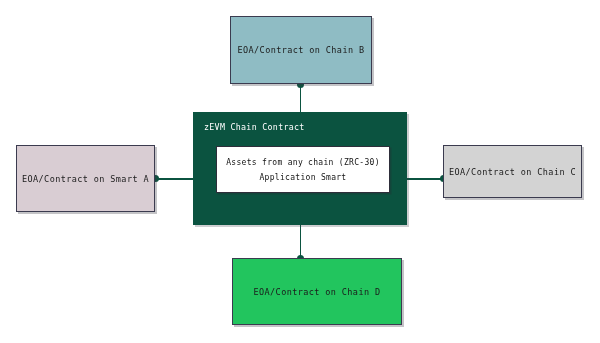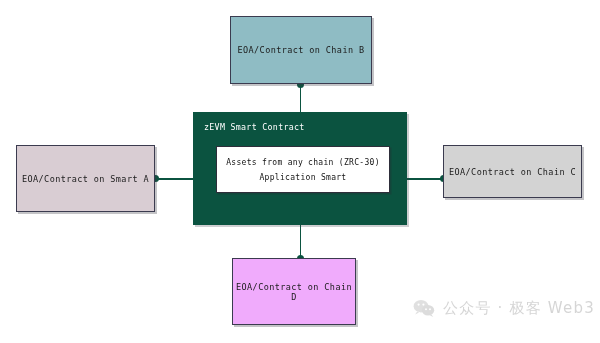--- a/index.html
+++ b/index.html
@@ -41,22 +41,22 @@
   }
   #node-chain-a {
     left: 16px; top: 145px; width: 139px; height: 67px;
     background: #d9cdd3;
   }
   #node-chain-c {
     left: 443px; top: 145px; width: 139px; height: 53px;
     background: #d3d3d3;
   }
   #node-chain-d {
-    left: 232px; top: 258px; width: 124px; height: 67px;
-    background: #f0abfc;
+    left: 232px; top: 258px; width: 170px; height: 67px;
+    background: #22c55e;
   }
 
   
   #zevm-block {
     position: absolute;
     left: 193px; top: 112px;
     width: 214px; height: 113px;
     background: #0b5340;
     box-sizing: border-box;
     box-shadow: 2px 2px 0 rgba(60,60,70,0.25);
@@ -159,37 +159,22 @@
 
   <div class="node" id="node-chain-c">
     <span>EOA/Contract on Chain C</span>
   </div>
 
   <div class="node" id="node-chain-d">
     <span>EOA/Contract on Chain D</span>
   </div>
 
   <div id="zevm-block">
-    <div id="zevm-title">zEVM Smart Contract</div>
+    <div id="zevm-title">zEVM Chain Contract</div>
 
     <div id="zevm-inner-card">
       <div class="inner-line">Assets from any chain (ZRC-30)</div>
       <div class="inner-line">Application Smart</div>
     </div>
   </div>
 
-  <div id="watermark">
-    <span>
-      <svg id="wechat-icon" width="22" height="19" viewBox="0 0 22 19" xmlns="http://www.w3.org/2000/svg">
-        <ellipse cx="8" cy="7.2" rx="7.4" ry="6.2" fill="#c8c8c8"></ellipse>
-        <path d="M4.2 12.2 L2.2 15.4 L6.0 13.6 Z" fill="#c8c8c8"></path>
-        <circle cx="5.6" cy="5.6" r="1.1" fill="#ffffff"></circle>
-        <circle cx="10.4" cy="5.6" r="1.1" fill="#ffffff"></circle>
-        <ellipse cx="15" cy="11.3" rx="6.2" ry="5.2" fill="#c0c0c0"></ellipse>
-        <path d="M18.3 15.4 L20.3 18.1 L17.0 16.6 Z" fill="#c0c0c0"></path>
-        <circle cx="13.0" cy="10.2" r="0.95" fill="#ffffff"></circle>
-        <circle cx="17.0" cy="10.2" r="0.95" fill="#ffffff"></circle>
-      </svg>
-    </span>
-    <span id="watermark-text">公众号 · 极客 Web3</span>
-  </div>
 
 </div>
 
 </body></html>

